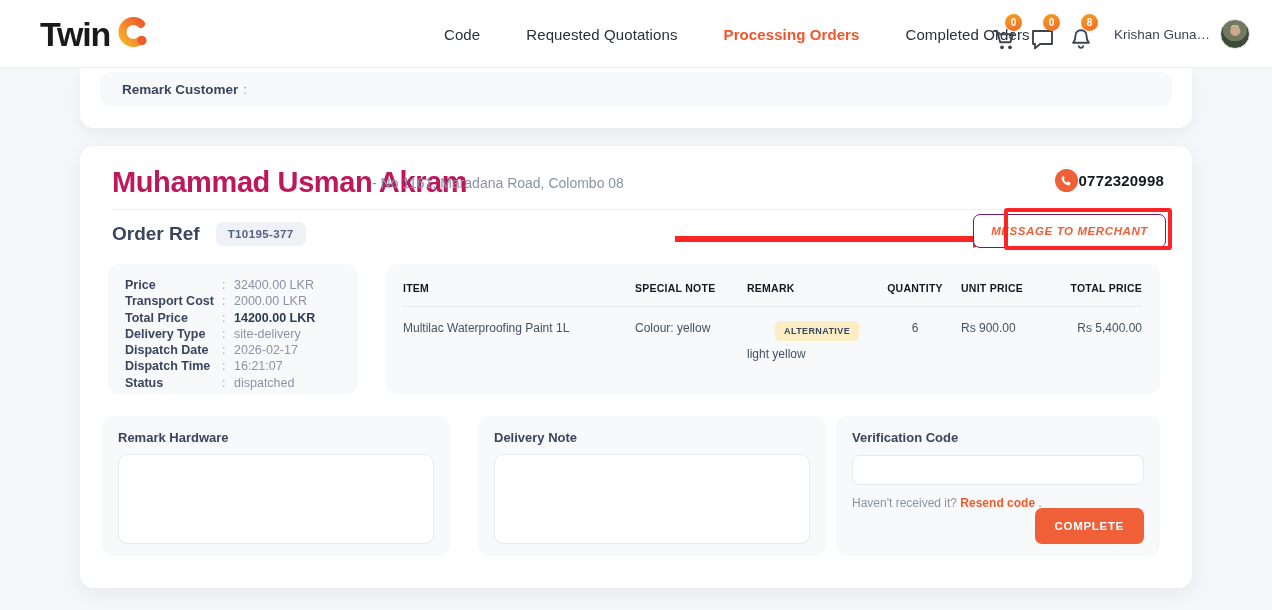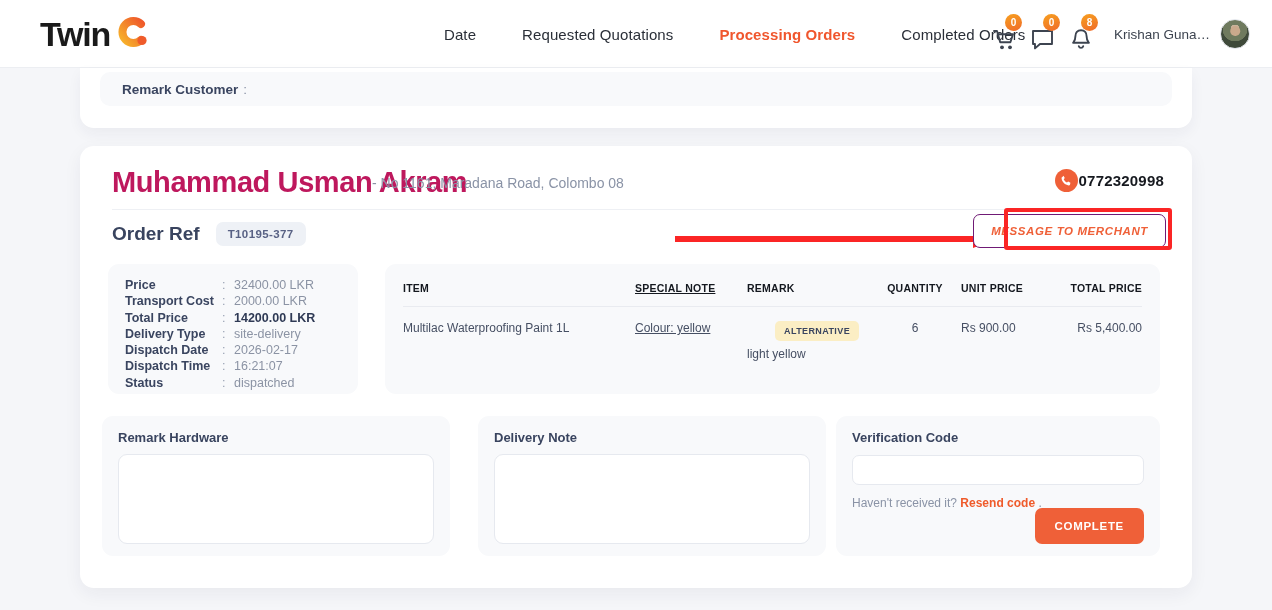--- a/index.html
+++ b/index.html
@@ -179,21 +179,21 @@
     letter-spacing: .25px; text-align: left;
     padding: 18px 0 12px 0;
     border-bottom: 1px solid #e9ebf0;
     white-space: nowrap;
   }
   tbody td {
     font-size: 12px; color: #464f63; padding: 14px 0 14px 0;
     vertical-align: top;
   }
   .col-item { width: 232px; }
-  .col-note { width: 112px; text-decoration: underline; }
+  .col-note { width: 112px; }
   .col-remark { width: 122px; }
   .col-qty { width: 92px; text-align: center; }
   .col-unit { width: 100px; }
   .col-total { text-align: right; }
   .alt-badge {
     display: inline-block; background: #fbeec4; color: #3a4560;
     font-size: 9px; font-weight: 700; letter-spacing: .4px;
     padding: 5px 9px; border-radius: 5px; margin-left: 28px;
   }
   .alt-sub { display: block; margin-top: 6px; font-size: 12px; color: #464f63; }
@@ -245,21 +245,21 @@
             <stop offset="100%" stop-color="#ef5b2b"></stop>
           </linearGradient>
         </defs>
         <path d="M30 11 A11 11 0 1 0 30 27" fill="none" stroke="url(#gc)" stroke-width="8" stroke-linecap="round"></path>
         <circle cx="31" cy="27.5" r="4.6" fill="#ef5b2b"></circle>
       </svg>
     </span>
   </div>
 
   <div class="nav">
-    <div class="nav-item">Date</div>
+    <div class="nav-item">Code</div>
     <div class="nav-item">Requested Quotations</div>
     <div class="nav-item active">Processing Orders</div>
     <div class="nav-item">Completed Orders</div>
   </div>
 
   <div class="topright">
 
     <div class="icon-wrap">
       <svg width="24" height="22" viewBox="0 0 24 22">
         <path d="M1 2h3l3.2 11.2h10.2l2.6-8H6.4" fill="none" stroke="#3d4450" stroke-width="1.9" stroke-linecap="round" stroke-linejoin="round"></path>

